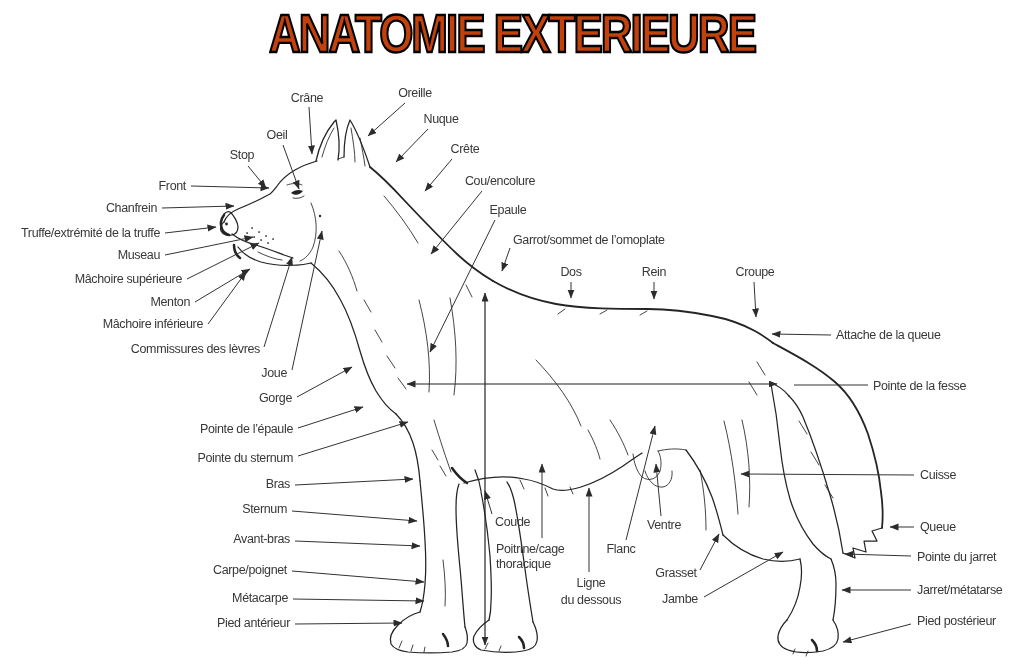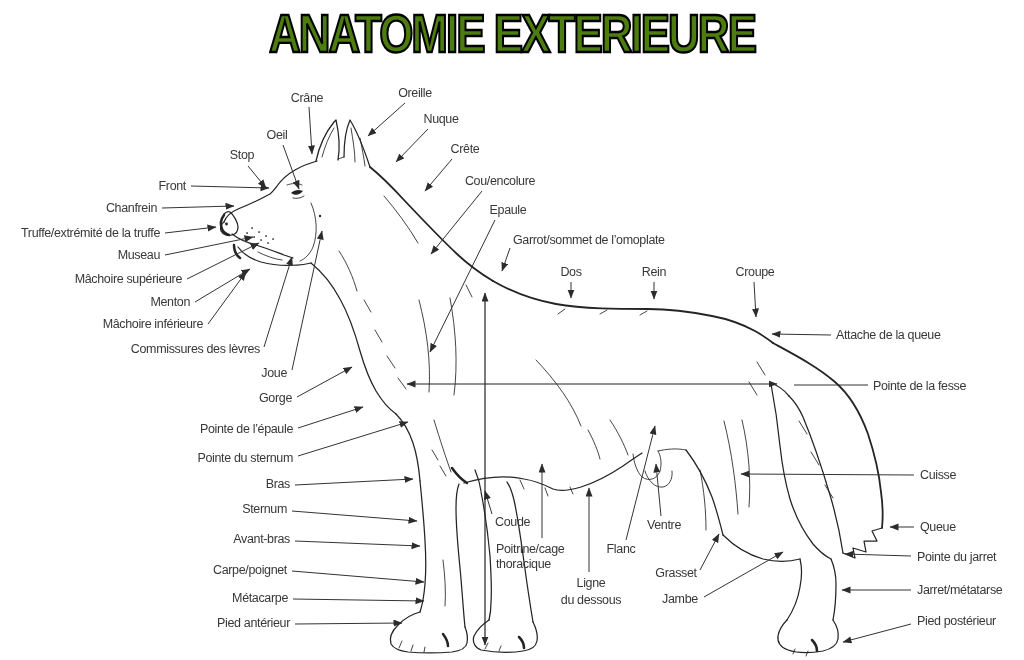--- a/index.html
+++ b/index.html
@@ -1,20 +1,20 @@
 <!DOCTYPE html>
 <html><head>
 <meta charset="utf-8">
 <style>
   html,body{margin:0;padding:0;background:#fff;}
   .stage{position:relative;width:1024px;height:660px;background:#ffffff;overflow:hidden;
          font-family:"Liberation Sans",sans-serif;}
   h1.title{position:absolute;top:4px;left:0;width:100%;text-align:center;margin:0;
            font-family:"Liberation Sans",sans-serif;font-weight:bold;font-size:44px;
-           letter-spacing:-2px;color:#4d7c0f;-webkit-text-stroke:2px #000;}
+           letter-spacing:-2px;color:#c2410c;-webkit-text-stroke:2px #000;}
   h1.title span{display:inline-block;transform:scaleY(1.2);transform-origin:top center;}
   svg.fig{position:absolute;left:0;top:0;}
   svg.fig text{font-family:"Liberation Sans",sans-serif;font-size:12.5px;
                letter-spacing:-0.35px;fill:#383838;}
   .leader{stroke:#333333;stroke-width:1;fill:none;}
   .measure{stroke:#222222;stroke-width:1.2;}
   .dog path{stroke:#242424;fill:none;stroke-width:1.25;stroke-linecap:round;stroke-linejoin:round;}
   .dog path.hv{stroke-width:1.8;}
   .dog path.thin{stroke-width:0.85;}
   .dog path.dk{stroke-width:2.5;}

